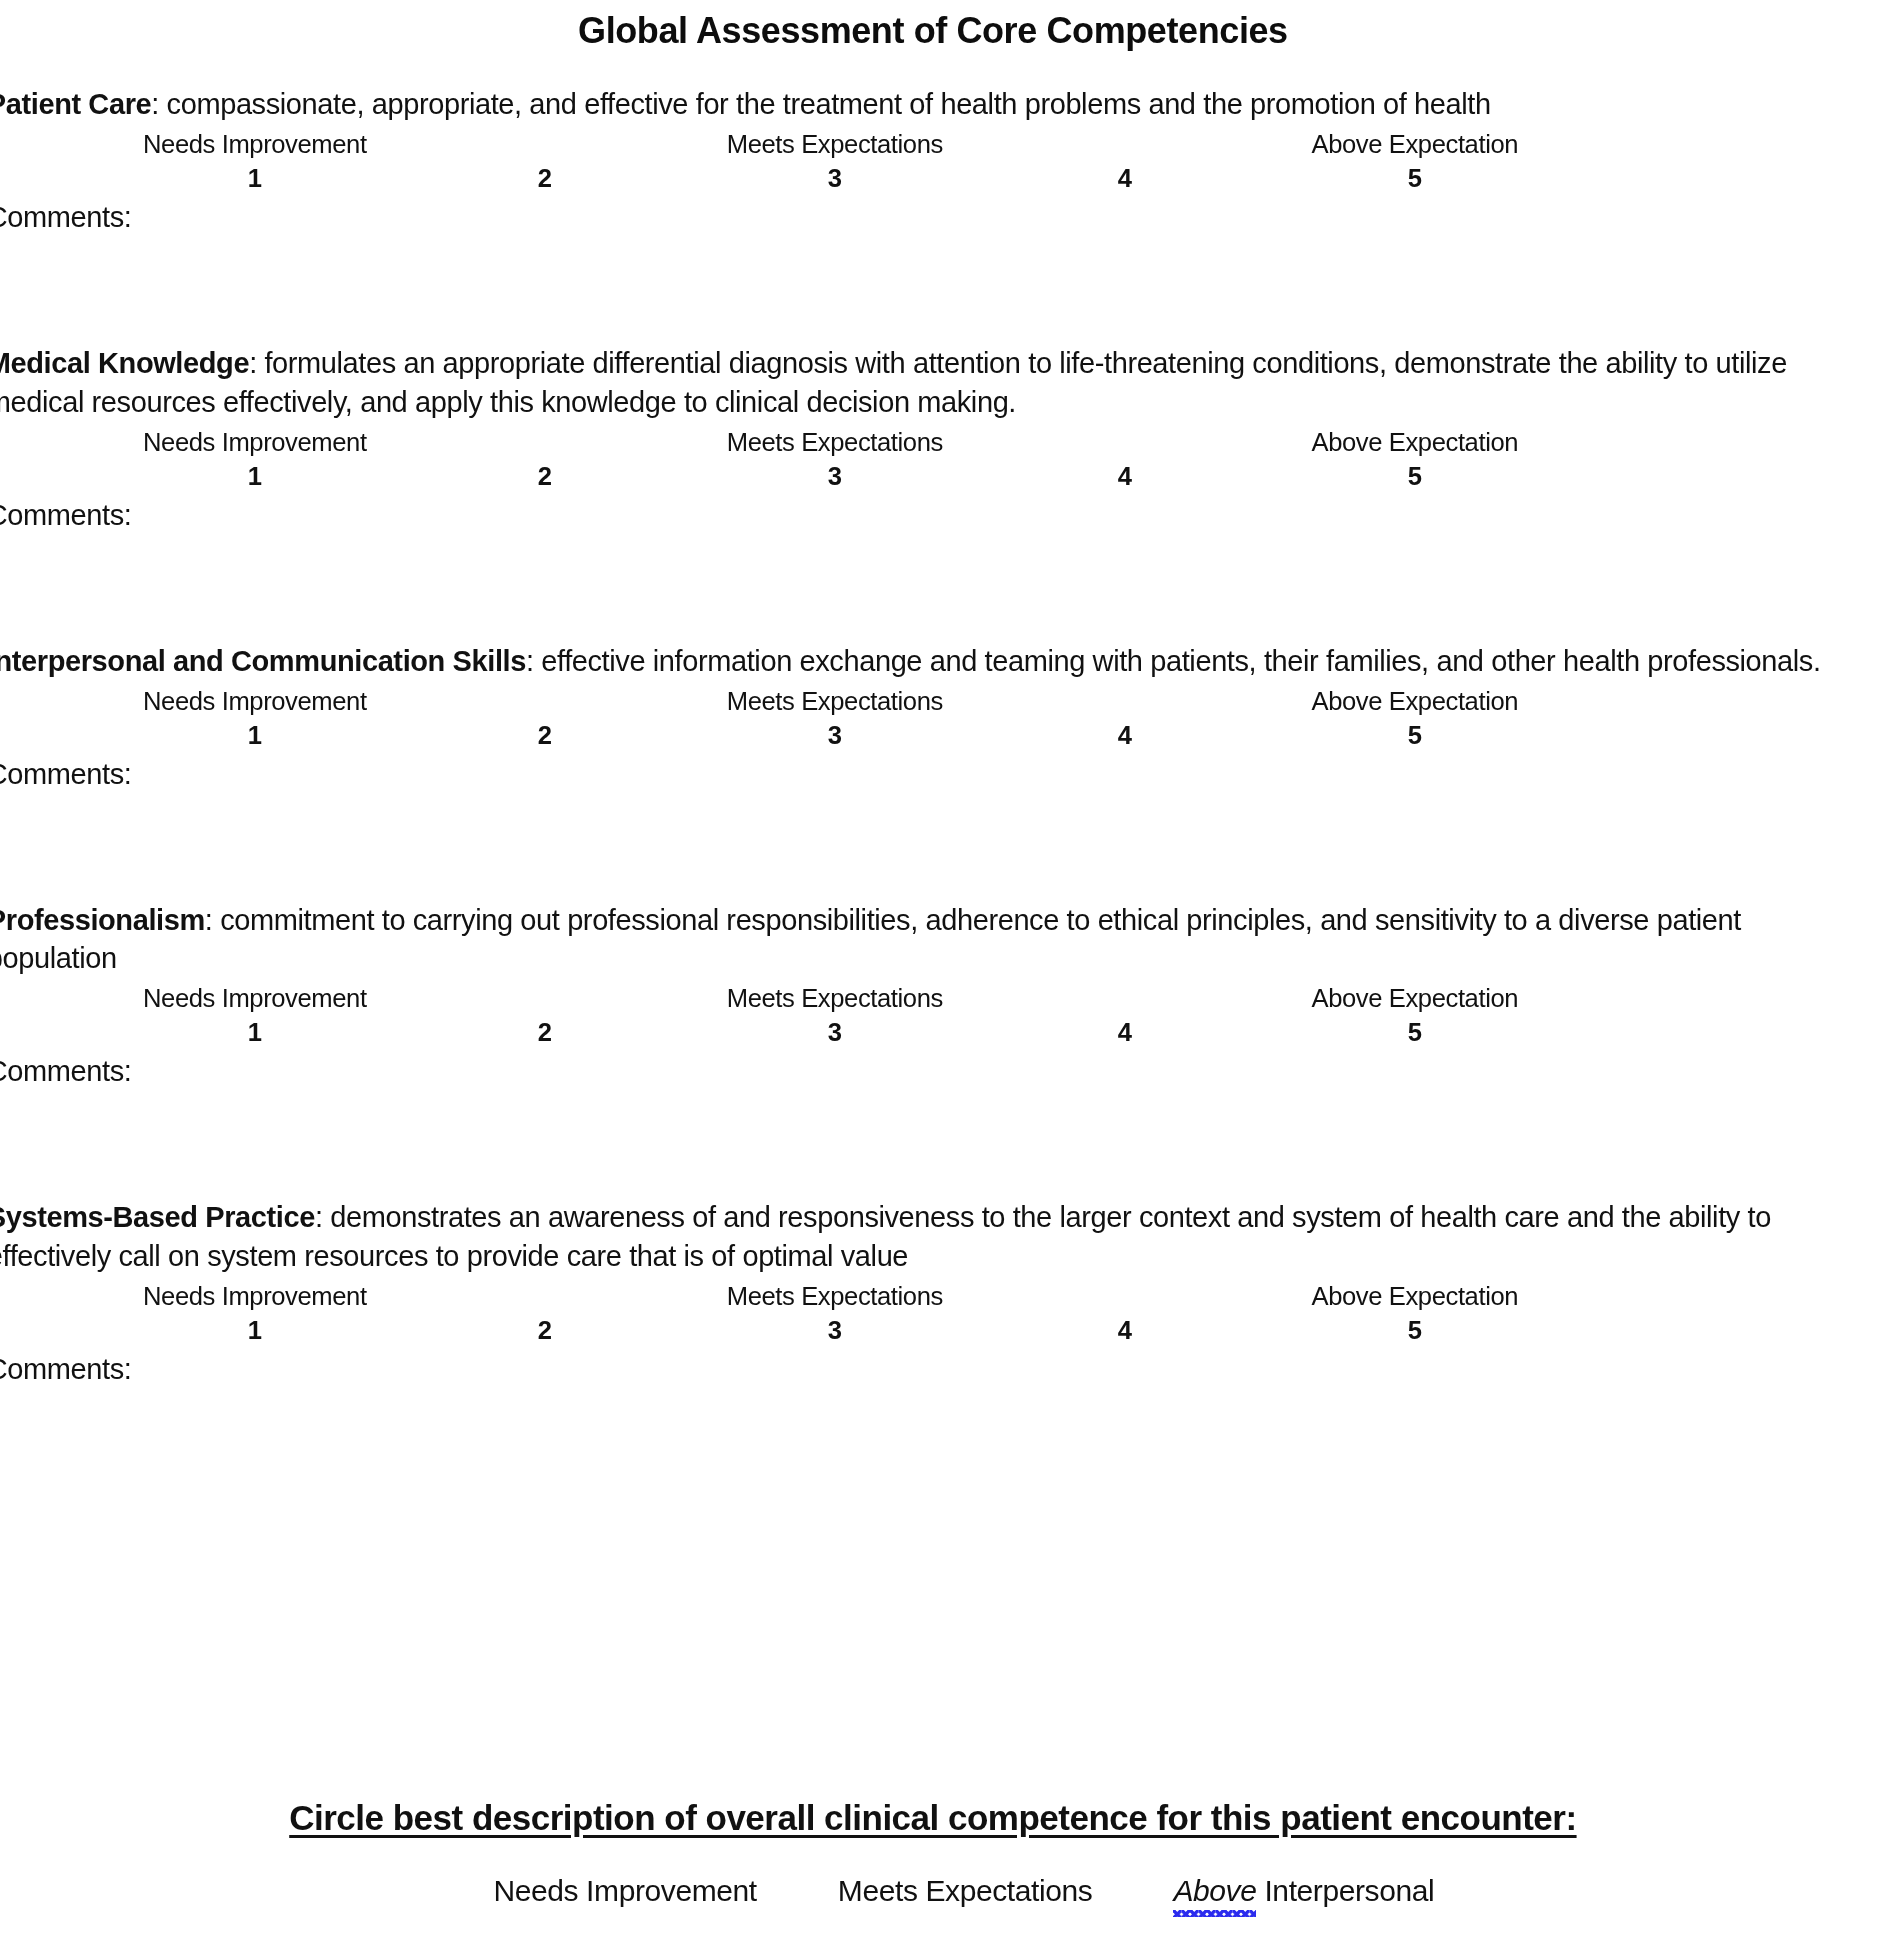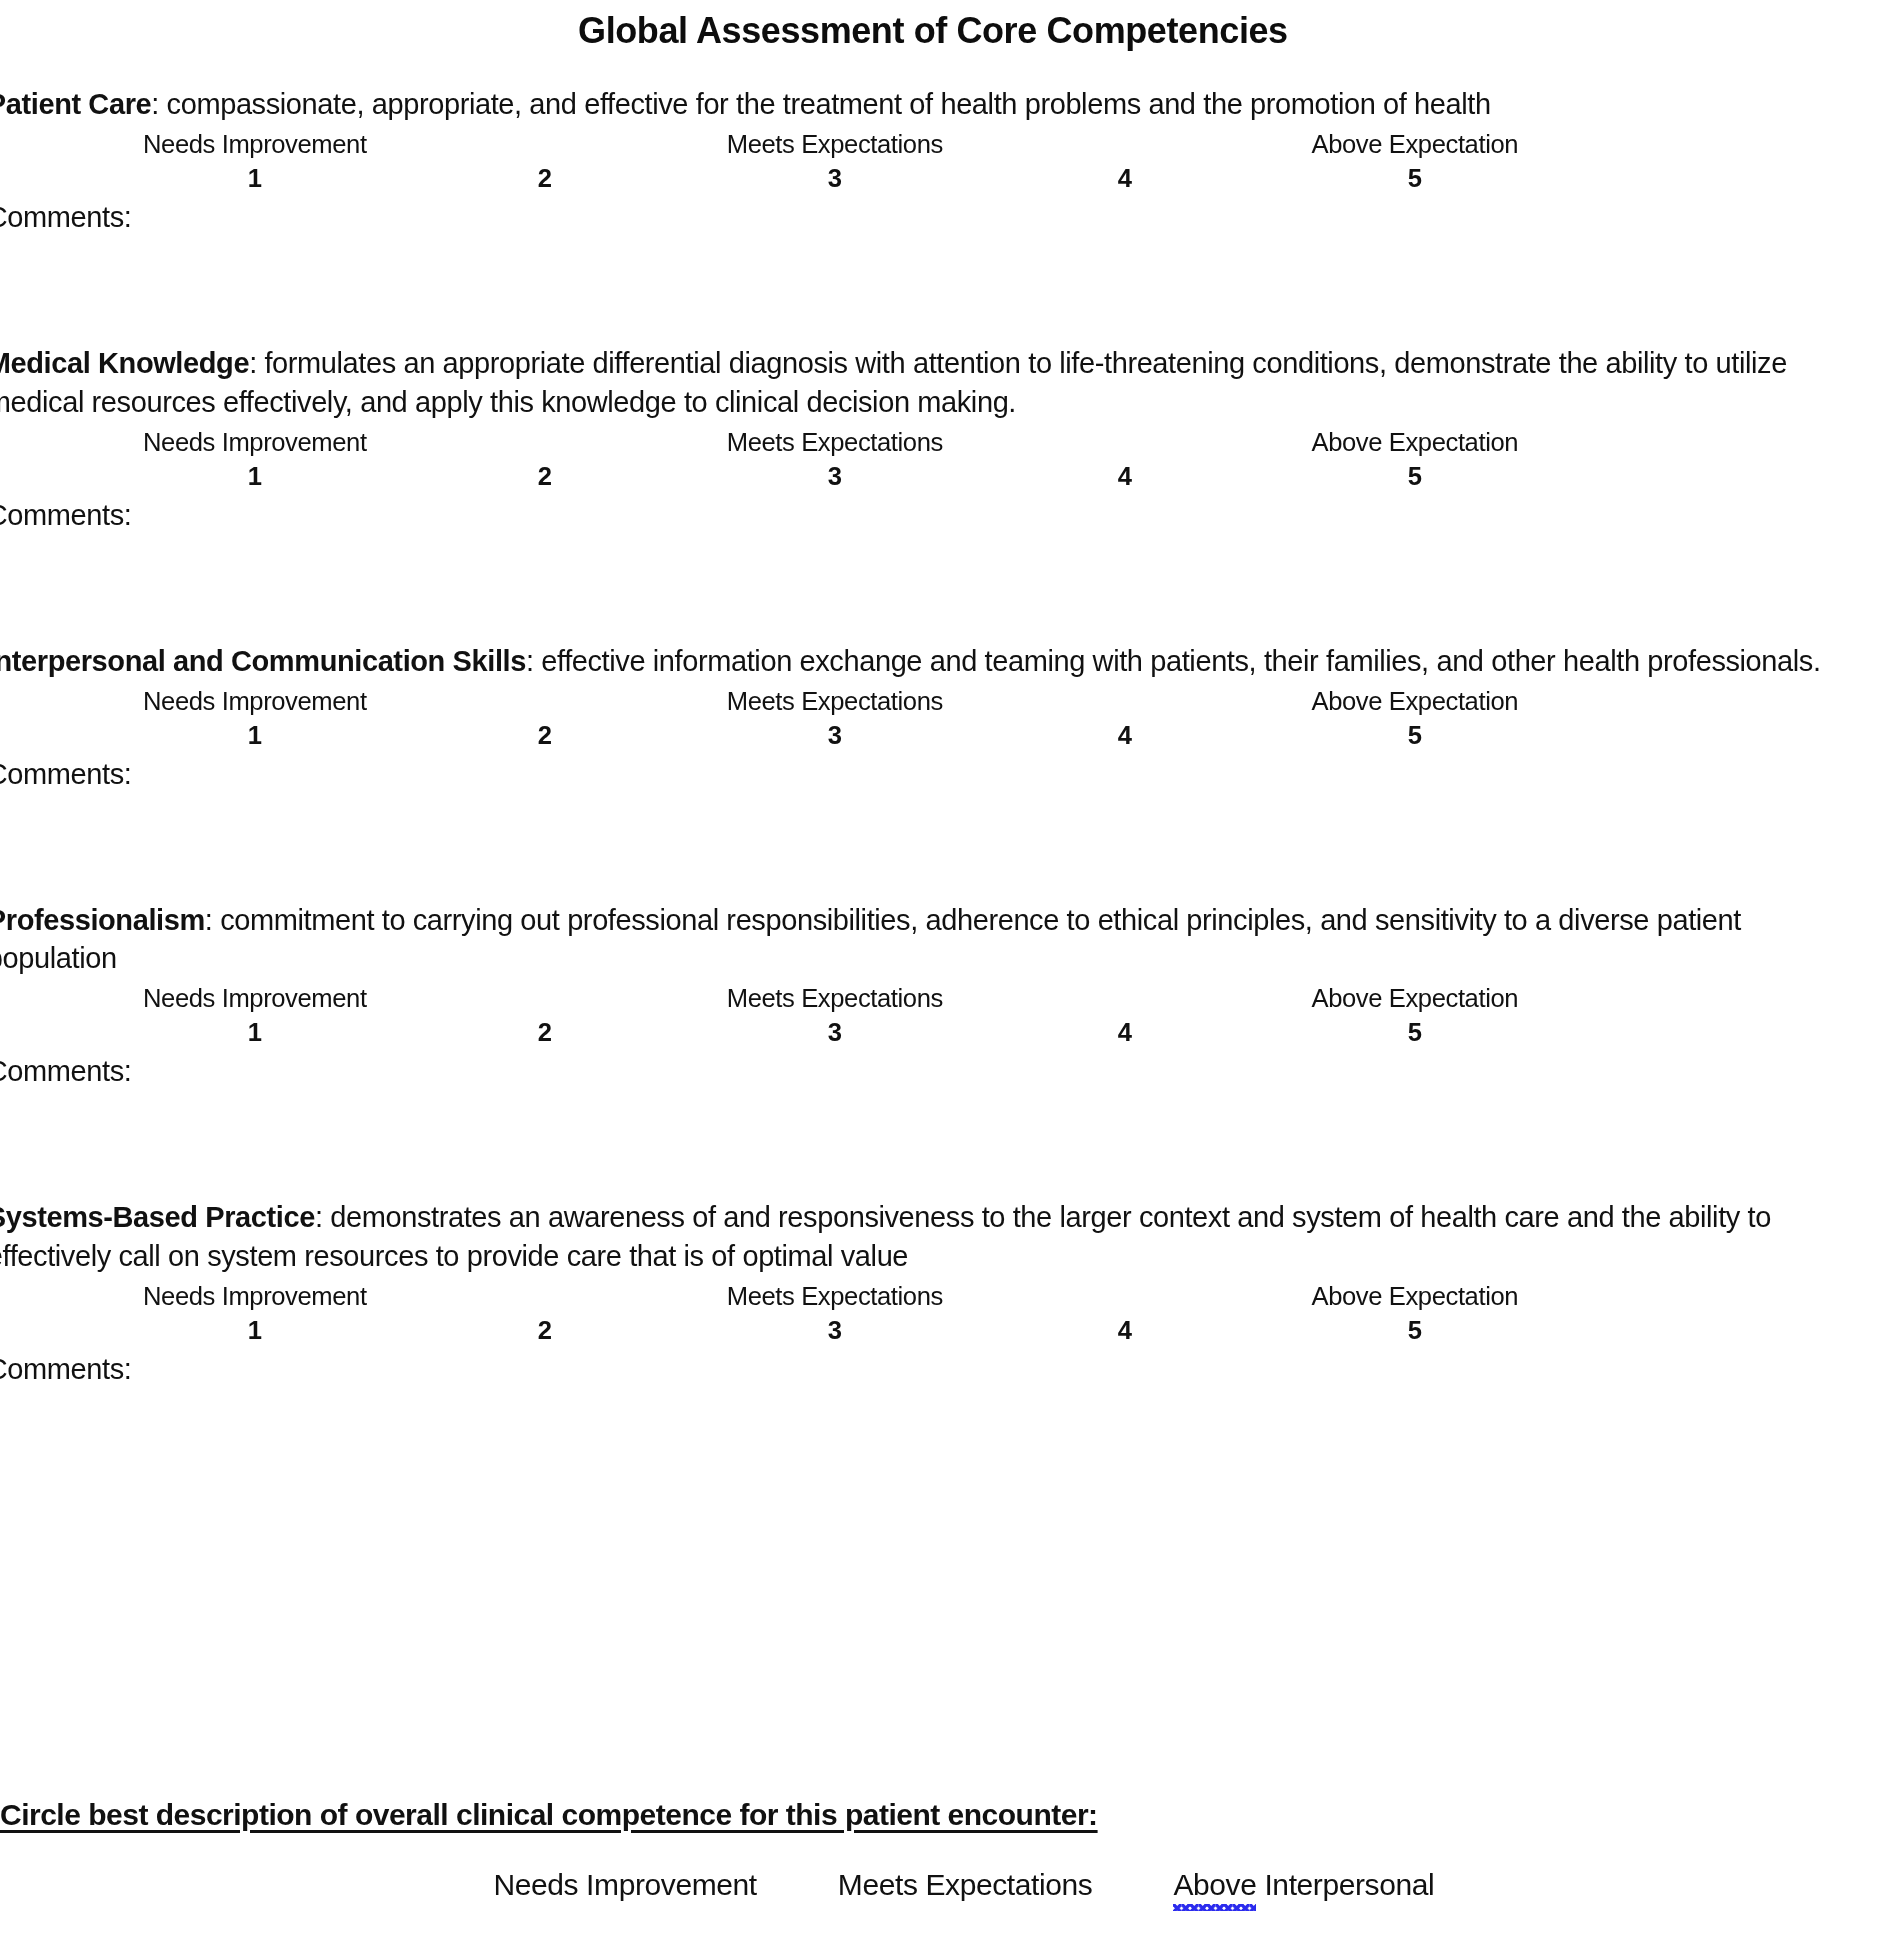--- a/index.html
+++ b/index.html
@@ -114,22 +114,22 @@
   
   .footer {
     position: absolute;
     left: 0;
     top: 1798px;
     width: 1879px;
     padding-left: 13.2px;
     box-sizing: border-box;
   }
   .footer-prompt {
-    text-align: left;
-    font-size: 30px;
+    text-align: center;
+    font-size: 35px;
     font-weight: bold;
     letter-spacing: -0.5px;
     text-decoration: underline;
     text-underline-offset: 4.7px;
   }
   .footer-options {
     display: flex;
     justify-content: center;
     align-items: flex-start;
     gap: 81px;
@@ -138,20 +138,21 @@
   }
   .footer-option {
     font-size: 30px;
     letter-spacing: -0.4px;
     white-space: nowrap;
   }
   
   .squiggle {
     position: relative;
     display: inline-block;
+    font-style: italic;
   }
   .squiggle::after {
     content: "";
     position: absolute;
     left: 0;
     right: 0;
     bottom: -8.5px;
     height: 6.6px;
     background-image:
       linear-gradient(45deg, transparent 38%, #2b2bee 38%, #2b2bee 62%, transparent 62%),

